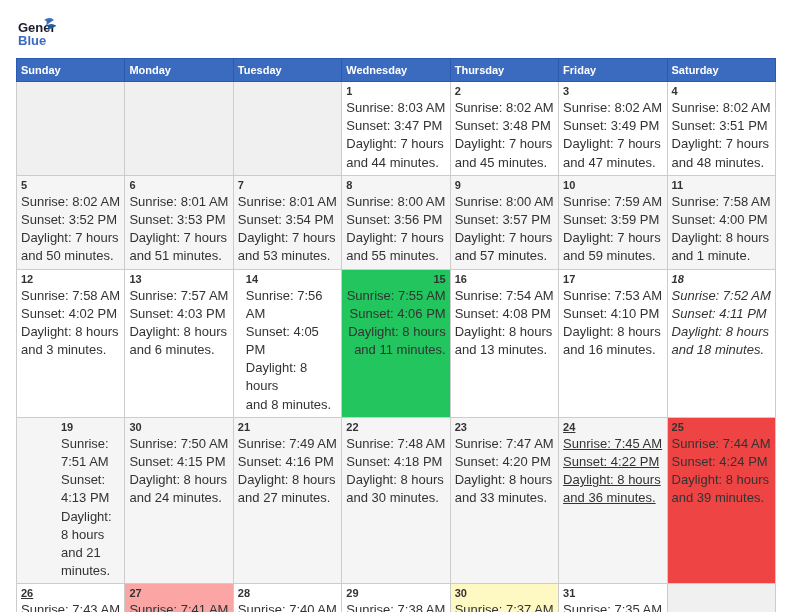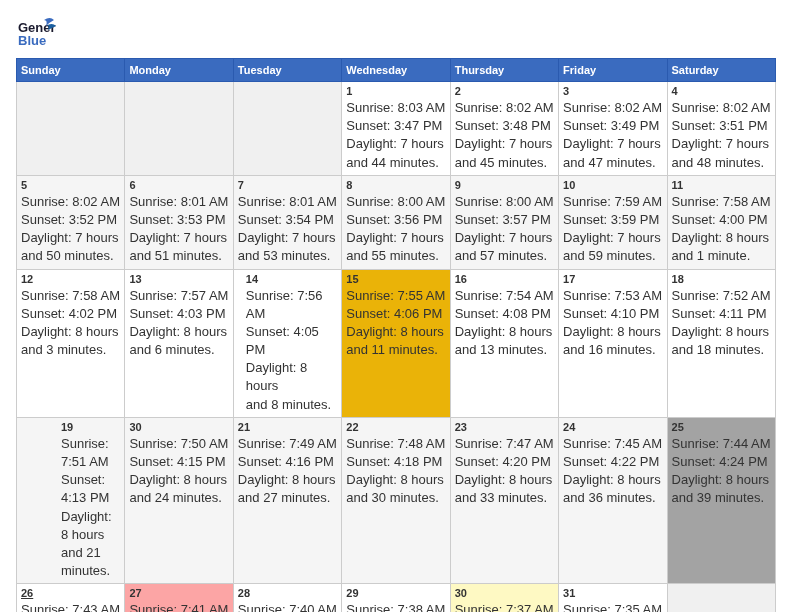--- a/index.html
+++ b/index.html
@@ -176,33 +176,33 @@
             <div class="cell-content">Sunrise: 7:58 AM<br>Sunset: 4:02 PM<br>Daylight: 8 hours<br>and 3 minutes.</div>
           </td>
           <td style="background: rgb(255, 255, 255);">
             <span class="day-num">13</span>
             <div class="cell-content">Sunrise: 7:57 AM<br>Sunset: 4:03 PM<br>Daylight: 8 hours<br>and 6 minutes.</div>
           </td>
           <td style="background: rgb(255, 255, 255); padding-left: 12px;">
             <span class="day-num">14</span>
             <div class="cell-content">Sunrise: 7:56 AM<br>Sunset: 4:05 PM<br>Daylight: 8 hours<br>and 8 minutes.</div>
           </td>
-          <td style="background: #eab308;">
+          <td style="background: #22c55e; text-align: right;">
             <span class="day-num">15</span>
             <div class="cell-content">Sunrise: 7:55 AM<br>Sunset: 4:06 PM<br>Daylight: 8 hours<br>and 11 minutes.</div>
           </td>
           <td style="background: rgb(255, 255, 255);">
             <span class="day-num">16</span>
             <div class="cell-content">Sunrise: 7:54 AM<br>Sunset: 4:08 PM<br>Daylight: 8 hours<br>and 13 minutes.</div>
           </td>
           <td style="background: rgb(255, 255, 255);">
             <span class="day-num">17</span>
             <div class="cell-content">Sunrise: 7:53 AM<br>Sunset: 4:10 PM<br>Daylight: 8 hours<br>and 16 minutes.</div>
           </td>
-          <td style="background: rgb(255, 255, 255);">
+          <td style="background: rgb(255, 255, 255); font-style: italic;">
             <span class="day-num">18</span>
             <div class="cell-content">Sunrise: 7:52 AM<br>Sunset: 4:11 PM<br>Daylight: 8 hours<br>and 18 minutes.</div>
           </td>
         </tr>
         <tr>
           <td style="background: rgb(245, 245, 245); padding-left: 44px;">
             <span class="day-num">19</span>
             <div class="cell-content">Sunrise: 7:51 AM<br>Sunset: 4:13 PM<br>Daylight: 8 hours<br>and 21 minutes.</div>
           </td>
           <td style="background: rgb(245, 245, 245);">
@@ -214,25 +214,25 @@
             <div class="cell-content">Sunrise: 7:49 AM<br>Sunset: 4:16 PM<br>Daylight: 8 hours<br>and 27 minutes.</div>
           </td>
           <td style="background: rgb(245, 245, 245);">
             <span class="day-num">22</span>
             <div class="cell-content">Sunrise: 7:48 AM<br>Sunset: 4:18 PM<br>Daylight: 8 hours<br>and 30 minutes.</div>
           </td>
           <td style="background: rgb(245, 245, 245);">
             <span class="day-num">23</span>
             <div class="cell-content">Sunrise: 7:47 AM<br>Sunset: 4:20 PM<br>Daylight: 8 hours<br>and 33 minutes.</div>
           </td>
-          <td style="background: rgb(245, 245, 245);">
+          <td style="background: rgb(245, 245, 245); text-decoration: underline;">
             <span class="day-num">24</span>
             <div class="cell-content">Sunrise: 7:45 AM<br>Sunset: 4:22 PM<br>Daylight: 8 hours<br>and 36 minutes.</div>
           </td>
-          <td style="background: #a3a3a3;">
+          <td style="background: #ef4444;">
             <span class="day-num">25</span>
             <div class="cell-content">Sunrise: 7:44 AM<br>Sunset: 4:24 PM<br>Daylight: 8 hours<br>and 39 minutes.</div>
           </td>
         </tr>
         <tr>
           <td style="background: rgb(255, 255, 255); text-decoration: underline;">
             <span class="day-num">26</span>
             <div class="cell-content">Sunrise: 7:43 AM<br>Sunset: 4:25 PM<br>Daylight: 8 hours<br>and 42 minutes.</div>
           </td>
           <td style="background: #fca5a5;">

